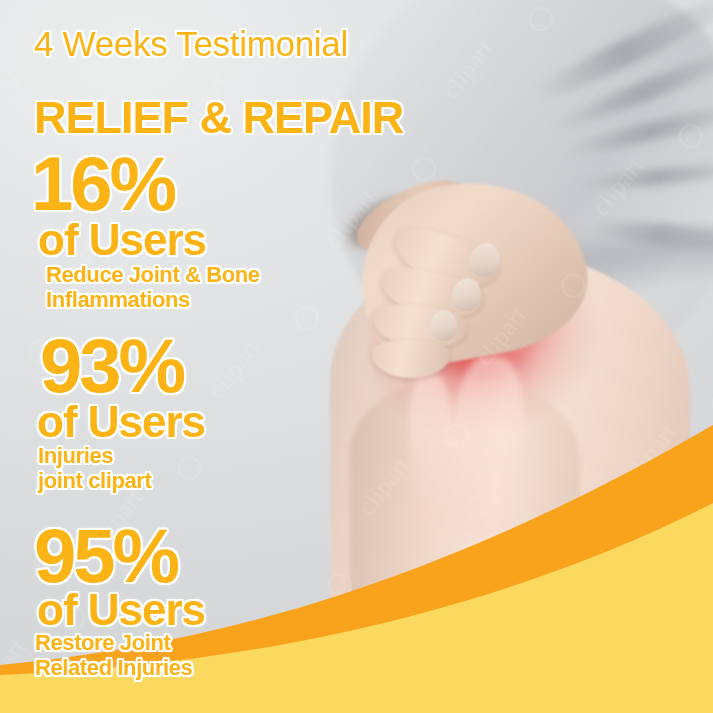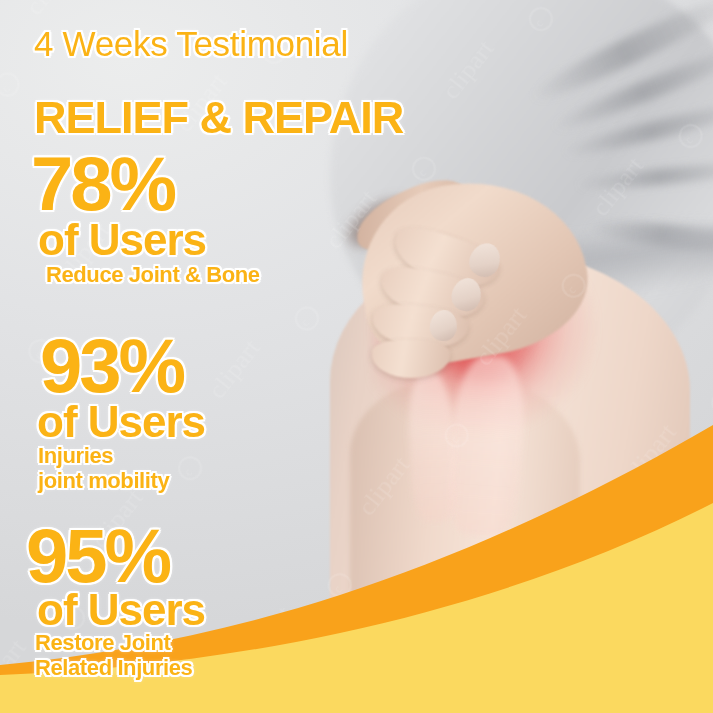--- a/index.html
+++ b/index.html
@@ -208,21 +208,21 @@
   .detail   { font-size: 22px; font-weight: 700; letter-spacing: -0.4px; line-height: 1.15; }
 
   .b1-pct   { left: 31px;  top: 146px; }
   .b1-users { left: 38px;  top: 218px; }
   .b1-det   { left: 33px;  top: 262px; margin-left: 13px; }
 
   .b2-pct   { left: 40px;  top: 328px; }
   .b2-users { left: 37px;  top: 400px; }
   .b2-det   { left: 38px;  top: 443px; }
 
-  .b3-pct   { left: 26px;  top: 518px; }
+  .b3-pct   { left: 34px;  top: 518px; }
   .b3-users { left: 37px;  top: 588px; }
   .b3-det   { left: 35px;  top: 630px; }
 </style>
 </head>
 <body>
 
 <div id="poster">
 
   <div class="photo-layer">
     <div class="backdrop"></div>
@@ -270,25 +270,25 @@
   <svg class="ribbon" viewBox="0 0 713 330" preserveAspectRatio="none">
 
     <path d="M713,42 C600,108 470,170 340,212 C230,248 110,272 0,282 L0,330 L713,330 Z" fill="#F9A21B"></path>
 
     <path d="M713,120 C600,178 470,222 340,250 C230,274 110,288 0,292 L0,330 L713,330 Z" fill="#FBD95F"></path>
   </svg>
 
   <div class="txt t-kicker">4 Weeks Testimonial</div>
   <div class="txt t-head">RELIEF &amp; REPAIR</div>
 
-  <div class="txt pct b1-pct">78%</div>
+  <div class="txt pct b1-pct">16%</div>
   <div class="txt users b1-users">of Users</div>
-  <div class="txt detail b1-det"><span>Reduce Joint &amp; Bone</span><br></div>
+  <div class="txt detail b1-det"><span>Reduce Joint &amp; Bone</span><br><span>Inflammations</span></div>
 
   <div class="txt pct b2-pct">93%</div>
   <div class="txt users b2-users">of Users</div>
-  <div class="txt detail b2-det"><span>Injuries</span><br><span>joint mobility</span></div>
+  <div class="txt detail b2-det"><span>Injuries</span><br><span>joint clipart</span></div>
 
   <div class="txt pct b3-pct">95%</div>
   <div class="txt users b3-users">of Users</div>
   <div class="txt detail b3-det"><span>Restore Joint</span><br><span>Related Injuries</span></div>
 
 </div>
 
 </body></html>

